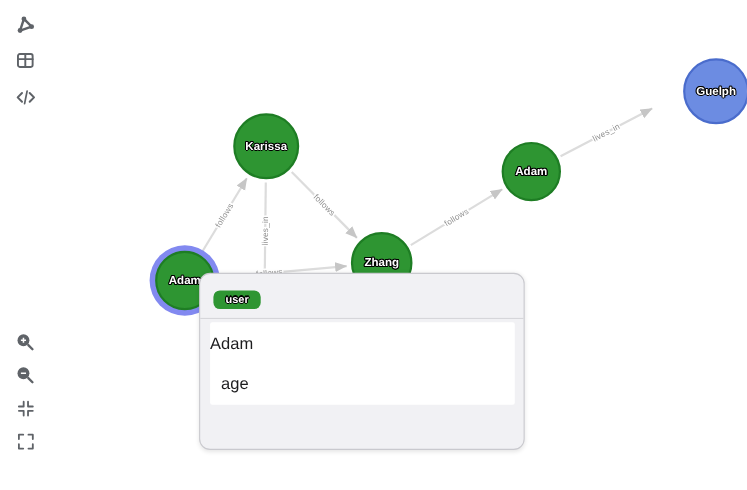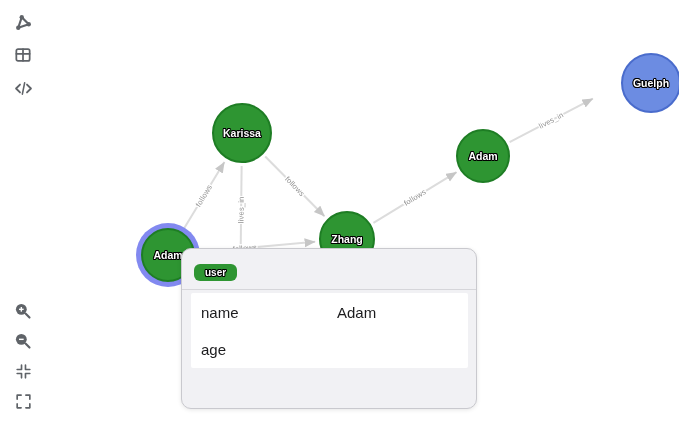--- a/index.html
+++ b/index.html
@@ -201,21 +201,20 @@
       </div>
   </div>
 
   <div class="panel">
     <div class="panel-header">
       <span class="badge">user</span>
     </div>
     <div class="panel-divider"></div>
     <div class="panel-table" id="prop-rows">
         <div class="prop-row">
-          <span class="prop-key">name</span>
           <span class="prop-value">Adam</span>
         </div>
         <div class="prop-row">
           <span class="prop-key">age</span>
         </div>
       </div>
   </div>
 
 </div>
 

